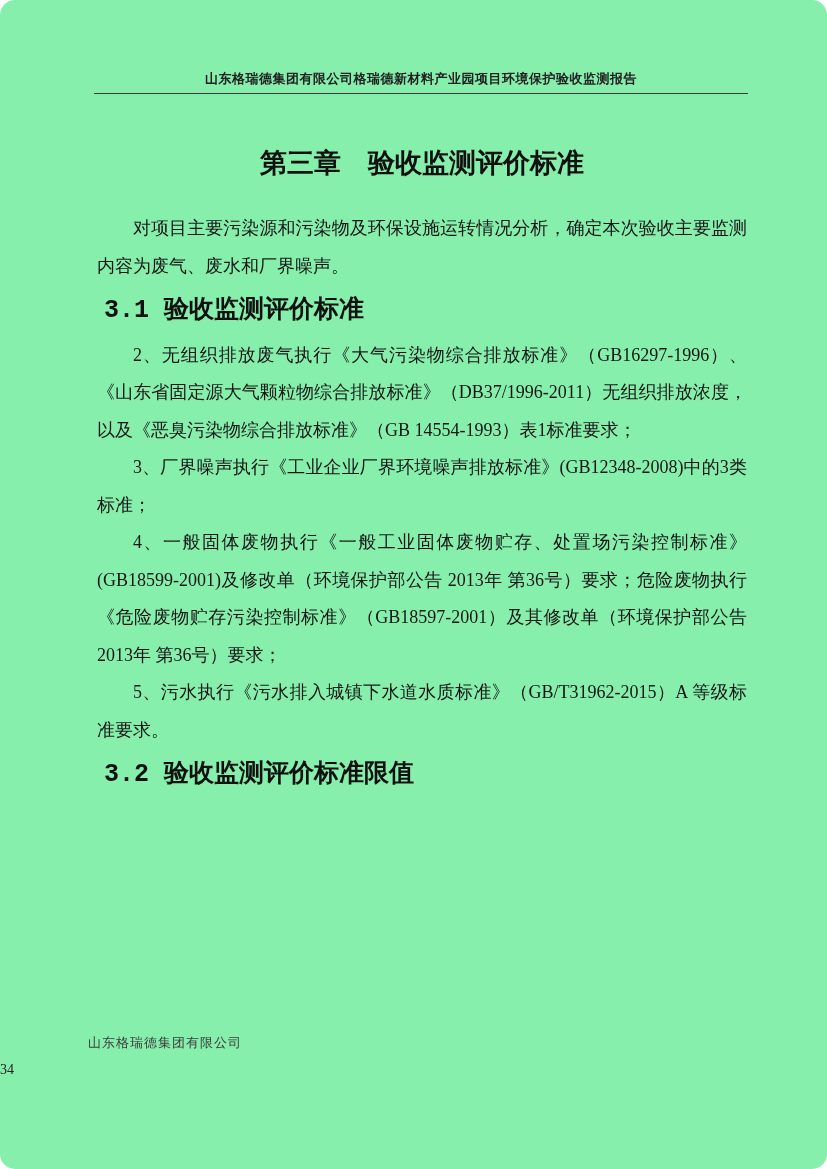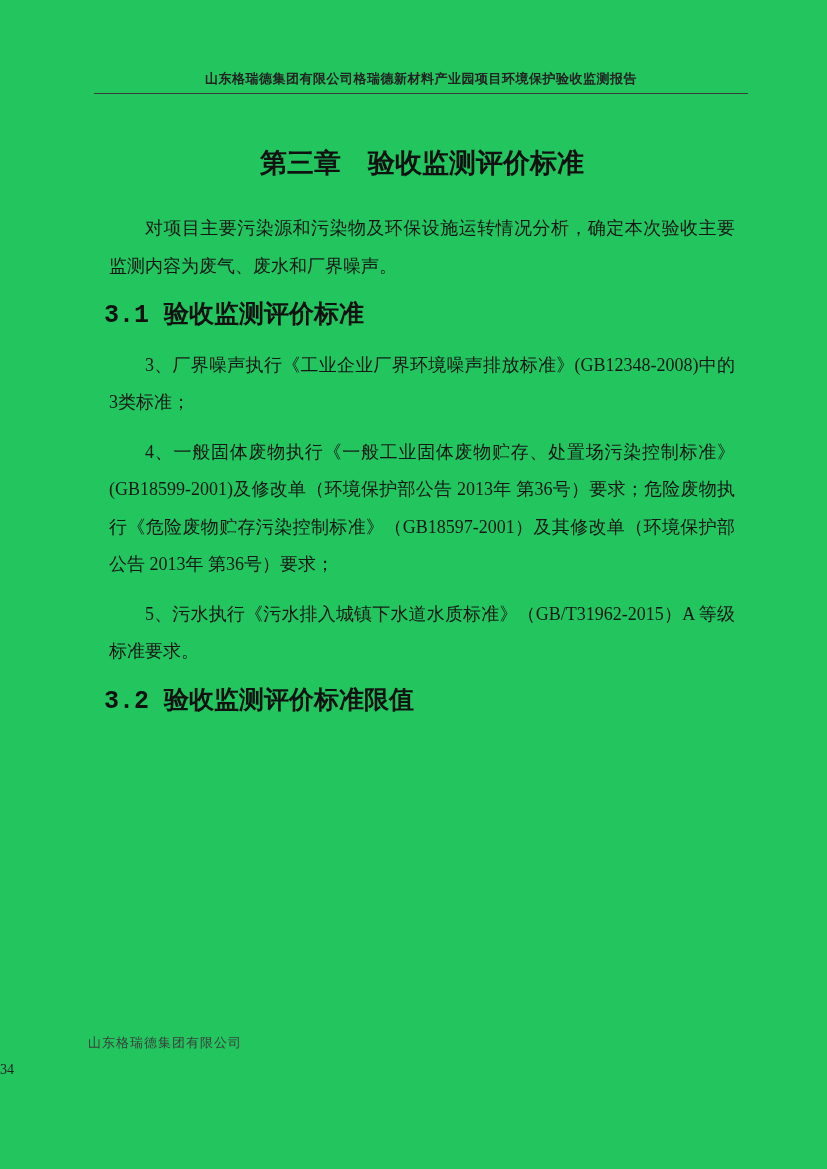--- a/index.html
+++ b/index.html
@@ -4,24 +4,25 @@
 <style>
   html, body {
     margin: 0;
     padding: 0;
     background: #ffffff;
   }
   .page {
     position: relative;
     width: 827px;
     height: 1169px;
-    background: #22c55e;
+    background: #86efac;
     overflow: hidden;
     font-family: "Liberation Serif", "DejaVu Serif", serif;
     color: #1c1c1c;
+    border-radius: 15px;
   }
   .header {
     position: absolute;
     top: 70px;
     left: 94px;
     width: 654px;
     text-align: center;
     font-size: 13px;
     font-weight: bold;
     letter-spacing: 0.5px;
@@ -38,21 +39,21 @@
   .chapter-title {
     margin: 16px 0 30px 0;
     text-align: center;
     font-size: 27px;
     line-height: 34px;
     font-weight: bold;
     font-family: "Liberation Sans", "DejaVu Sans", sans-serif;
     color: #111;
   }
   p.body {
-    margin: 12px;
+    margin: 0;
     font-size: 18px;
     line-height: 37.5px;
     text-align: justify;
     text-justify: inter-ideograph;
     color: #161616;
     font-family: Liberation Serif, serif;
   }
   p.body.indent {
     text-indent: 2em;
   }
@@ -93,20 +94,21 @@
 
   <div class="content">
 
     <h1 class="chapter-title">第三章　验收监测评价标准</h1>
 
     <p class="body indent">对项目主要污染源和污染物及环保设施运转情况分析，确定本次验收主要监测内容为废气、废水和厂界噪声。</p>
 
     <h2 class="section-heading">3.1 验收监测评价标准</h2>
 
 
+    <p class="body indent">2、无组织排放废气执行《大气污染物综合排放标准》（GB16297-1996）、《山东省固定源大气颗粒物综合排放标准》（DB37/1996-2011）无组织排放浓度，以及《恶臭污染物综合排放标准》（GB 14554-1993）表1标准要求；</p>
 
     <p class="body indent">3、厂界噪声执行《工业企业厂界环境噪声排放标准》(GB12348-2008)中的3类标准；</p>
 
     <p class="body indent">4、一般固体废物执行《一般工业固体废物贮存、处置场污染控制标准》(GB18599-2001)及修改单（环境保护部公告 2013年 第36号）要求；危险废物执行《危险废物贮存污染控制标准》（GB18597-2001）及其修改单（环境保护部公告 2013年 第36号）要求；</p>
 
     <p class="body indent">5、污水执行《污水排入城镇下水道水质标准》（GB/T31962-2015）A 等级标准要求。</p>
 
     <h2 class="section-heading">3.2 验收监测评价标准限值</h2>
 
 

